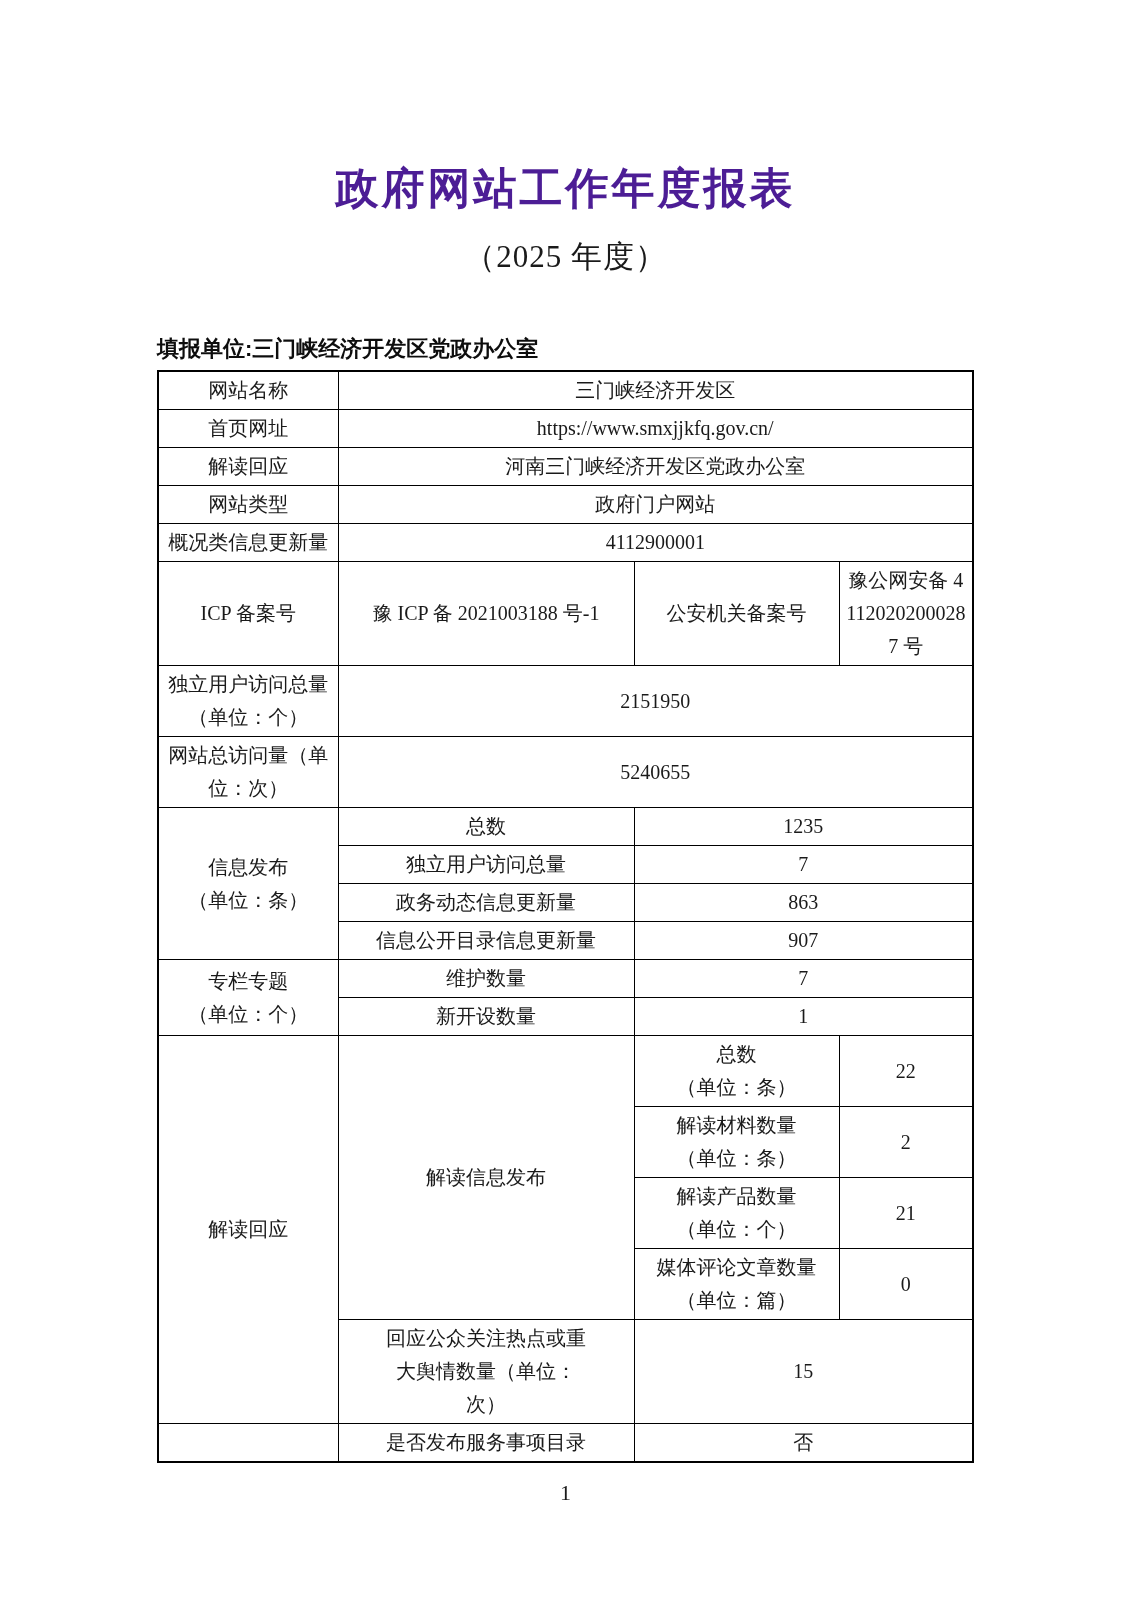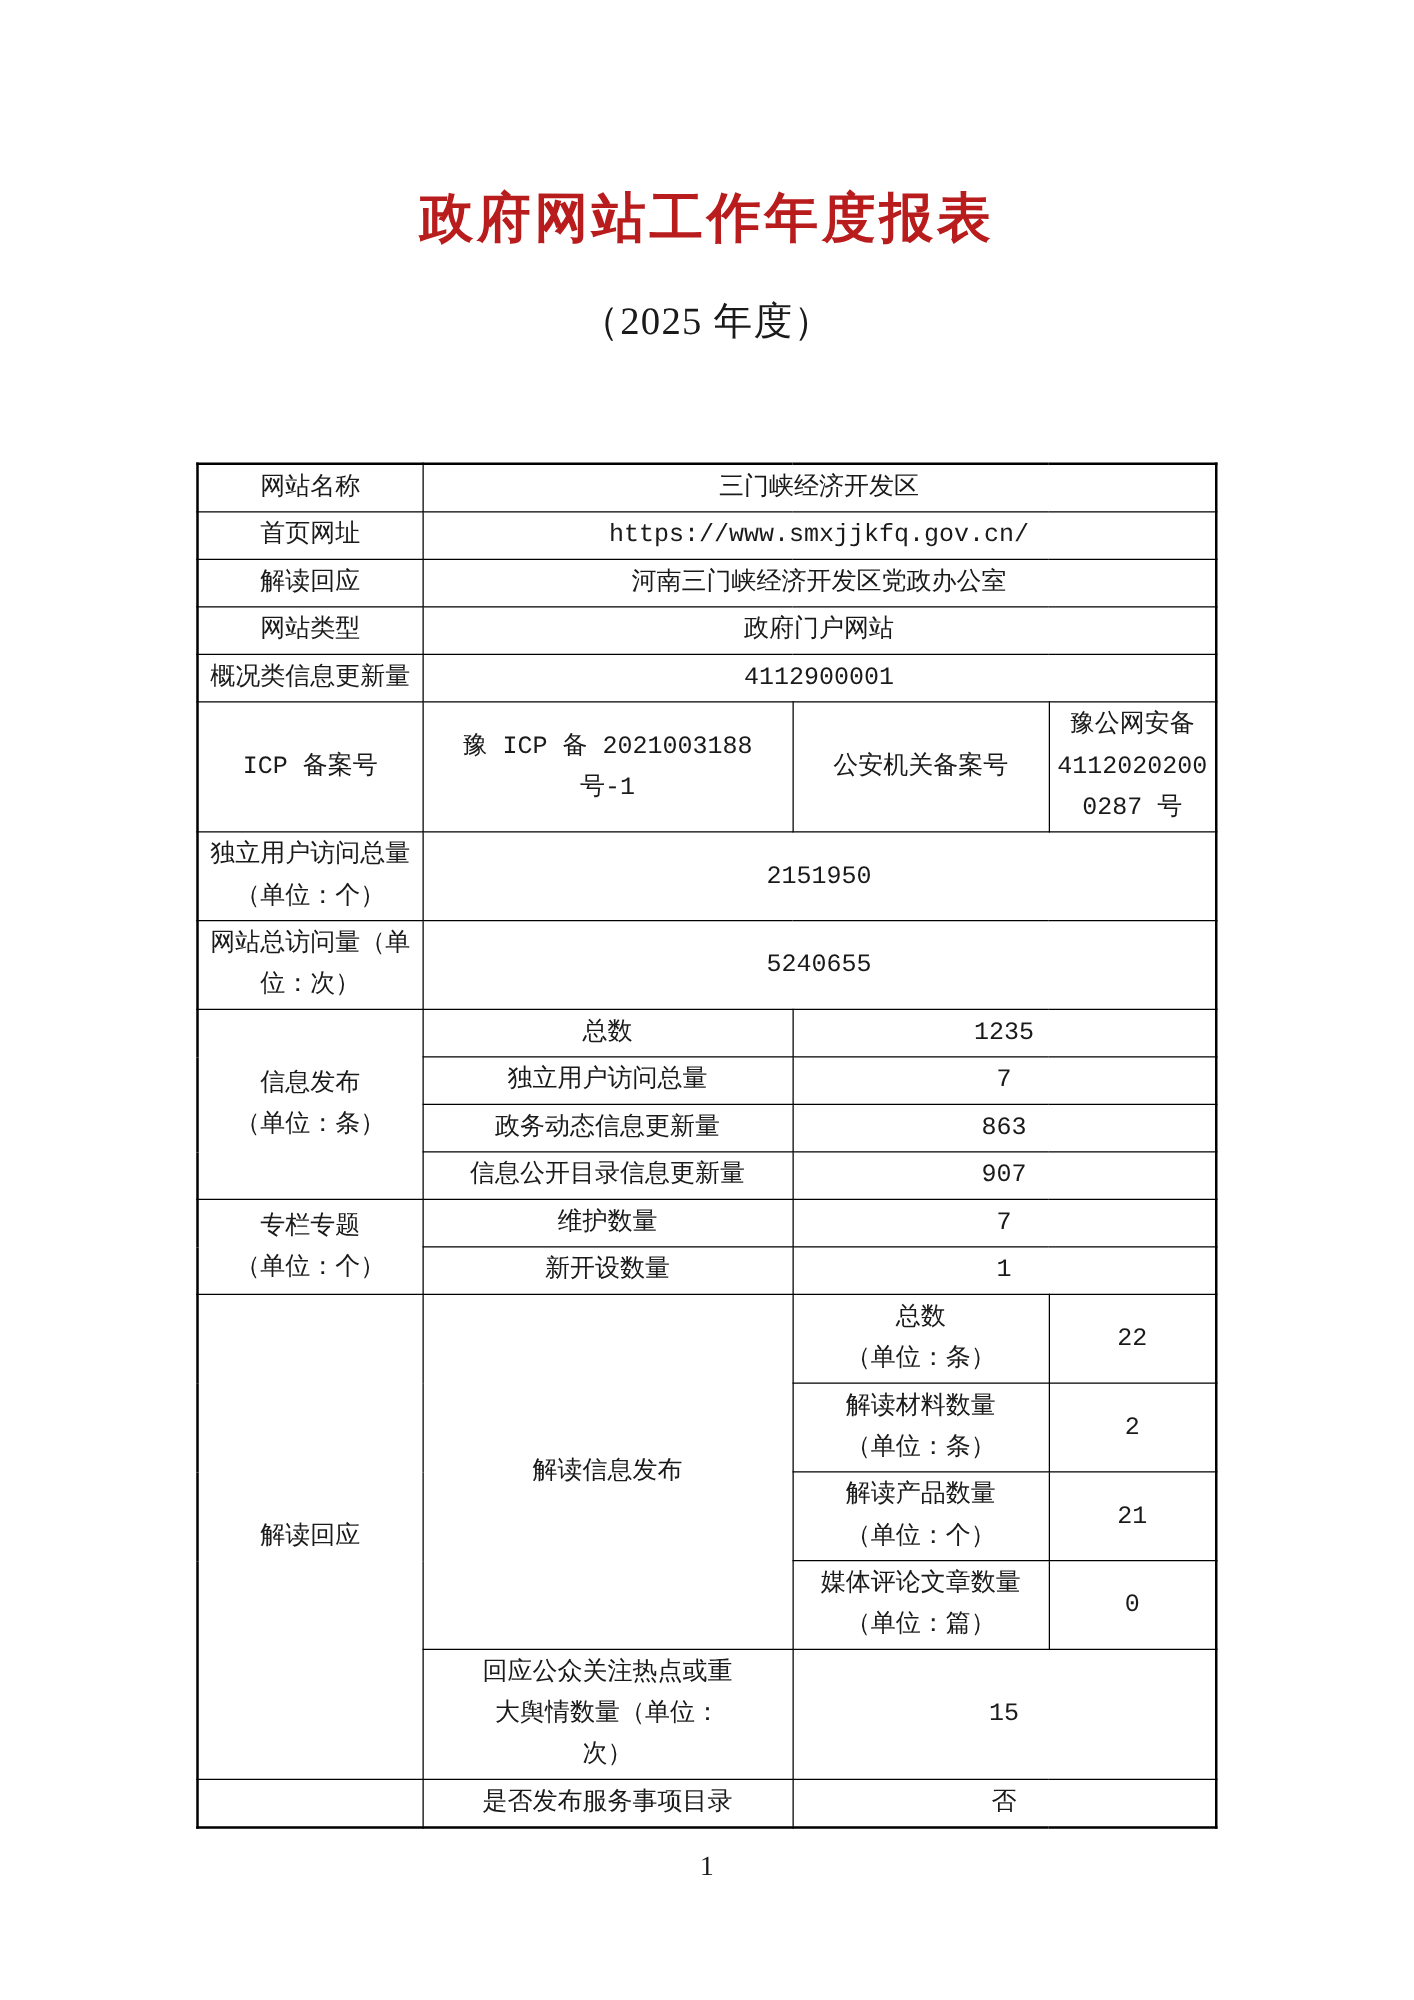--- a/index.html
+++ b/index.html
@@ -11,30 +11,30 @@
     position: relative;
     width: 1131px;
     height: 1600px;
     background: #ffffff;
     color: #141414;
     font-family: "Liberation Serif", "DejaVu Serif", serif;
     overflow: hidden;
   }
   .doc-title {
     position: absolute;
-    top: 146px;
+    top: 160px;
     left: 0;
     width: 100%;
     margin: 0;
     text-align: center;
     font-family: "Liberation Sans", "DejaVu Sans", sans-serif;
     font-weight: bold;
     font-size: 43px;
     letter-spacing: 3px;
-    color: #b91c1c;
+    color: #4c1d95;
   }
   .doc-subtitle {
     position: absolute;
     top: 236px;
     left: 0;
     width: 100%;
     text-align: center;
     font-size: 31px;
     letter-spacing: 1px;
     color: #1a1a1a;
@@ -59,21 +59,20 @@
   }
   table.report-table td {
     border: 1.5px solid #000;
     text-align: center;
     vertical-align: middle;
     font-size: 20px;
     line-height: 1.65;
     padding: 2px 6px;
     color: #1a1a1a;
     overflow: hidden;
-    font-family: Liberation Mono, monospace;
   }
   .line { display: block; }
   td.break-all { word-break: break-all; }
   .hot-label {
     display: inline-block;
     max-width: 212px;
     text-align: center;
   }
   .page-number {
     position: absolute;
@@ -92,20 +91,21 @@
 </style>
 </head>
 <body>
 
 <div class="page">
 
   <h1 class="doc-title">政府网站工作年度报表</h1>
 
   <div class="doc-subtitle">（2025 年度）</div>
 
+  <div class="filing-unit">填报单位:三门峡经济开发区党政办公室</div>
 
   <table class="report-table">
     <colgroup>
       <col style="width:180px">
       <col style="width:296px">
       <col style="width:205px">
       <col style="width:134px">
     </colgroup>
     <tbody>
       <tr class="h38">

